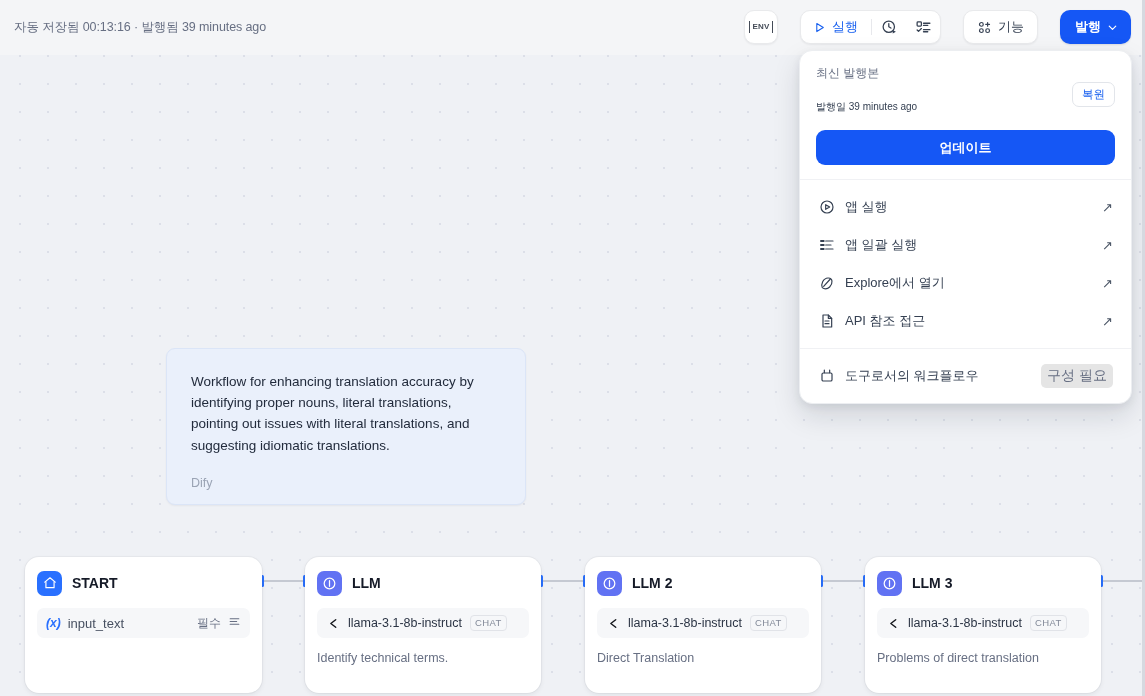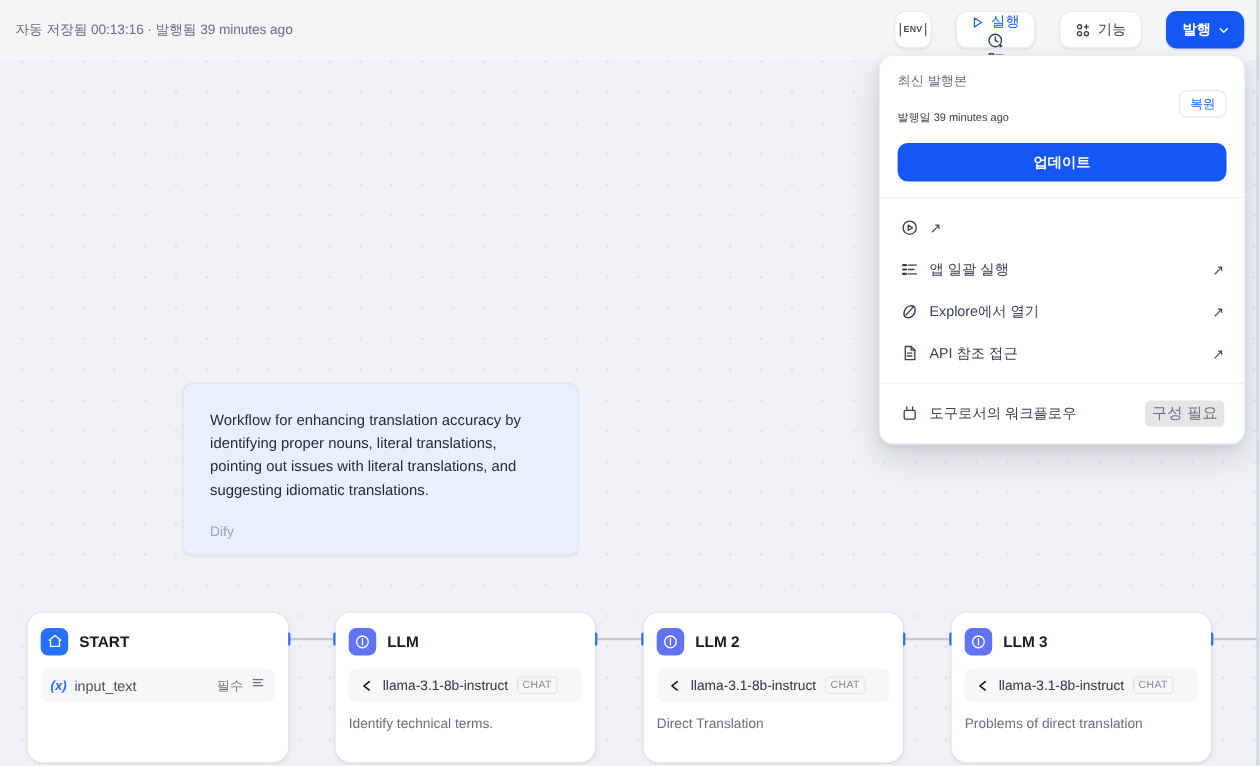--- a/index.html
+++ b/index.html
@@ -35,21 +35,20 @@
     position: absolute; right: 14px; top: 10px;
     display: flex; align-items: center; gap: 22px;
   }
   .tb-group {
     display: flex; align-items: center;
     background: #ffffff;
     border: 1px solid #e9eaec;
     border-radius: 10px;
     box-shadow: 0 1px 2px rgba(16,24,40,0.06);
     height: 34px;
-    flex-direction: column;
   }
   .env-btn {
     width: 34px; height: 34px;
     display: flex; align-items: center; justify-content: center;
     background: #ffffff; border: 1px solid #e9eaec; border-radius: 10px;
     box-shadow: 0 1px 2px rgba(16,24,40,0.06);
     cursor: pointer;
   }
   .env-glyph {
     font-size: 8px; font-weight: 700; color: #444b57;
@@ -404,20 +403,21 @@
 
     <div class="pub-list">
 
       <div class="pub-item">
         <span class="pub-item-ico">
           <svg width="16" height="16" viewBox="0 0 24 24" fill="none" stroke="#354052" stroke-width="1.8" stroke-linejoin="round">
             <circle cx="12" cy="12" r="9"></circle>
               <path d="M10 8.5 16 12l-6 3.5z"></path>
           </svg>
         </span>
+        <span class="pub-item-lbl">앱 실행</span>
         <span class="ext-arrow">↗</span>
       </div>
 
       <div class="pub-item">
         <span class="pub-item-ico">
           <svg width="16" height="16" viewBox="0 0 24 24" fill="none" stroke="#354052" stroke-width="1.8" stroke-linecap="round">
             <path d="M3 6h4" stroke-width="3"></path>
               <path d="M10 6h11"></path>
             <path d="M3 12h4" stroke-width="3"></path>
               <path d="M10 12h8"></path>

